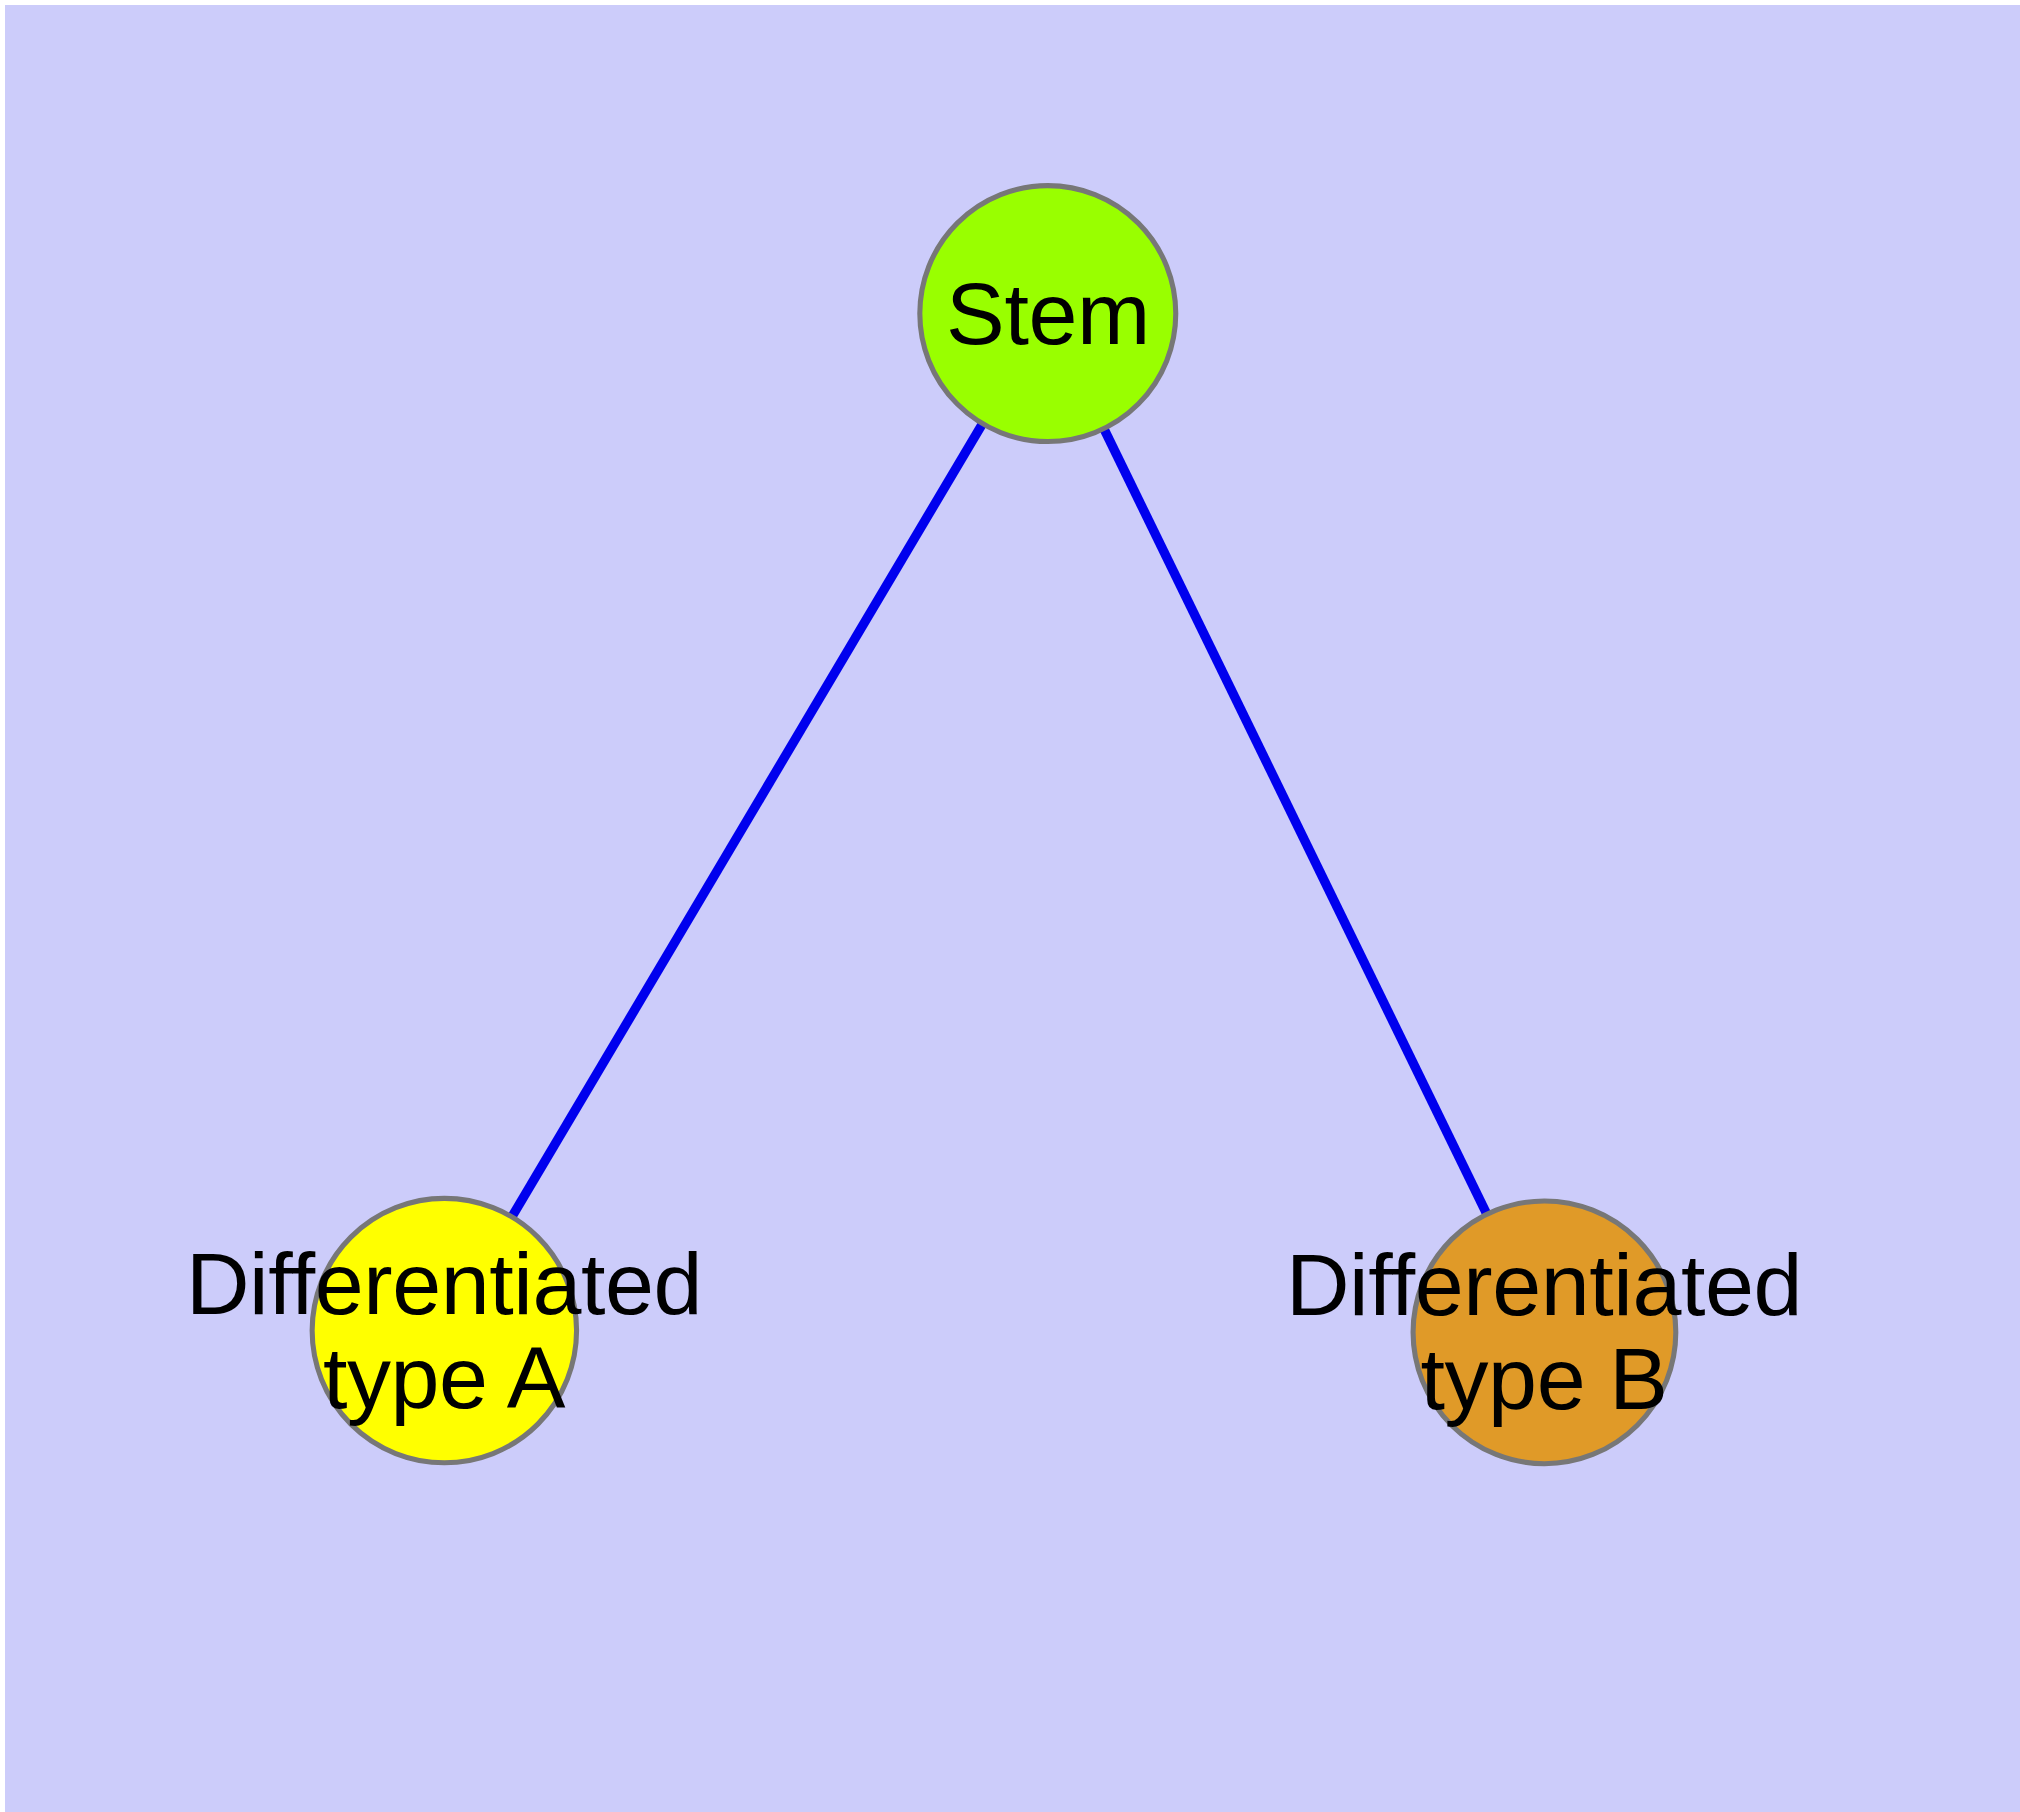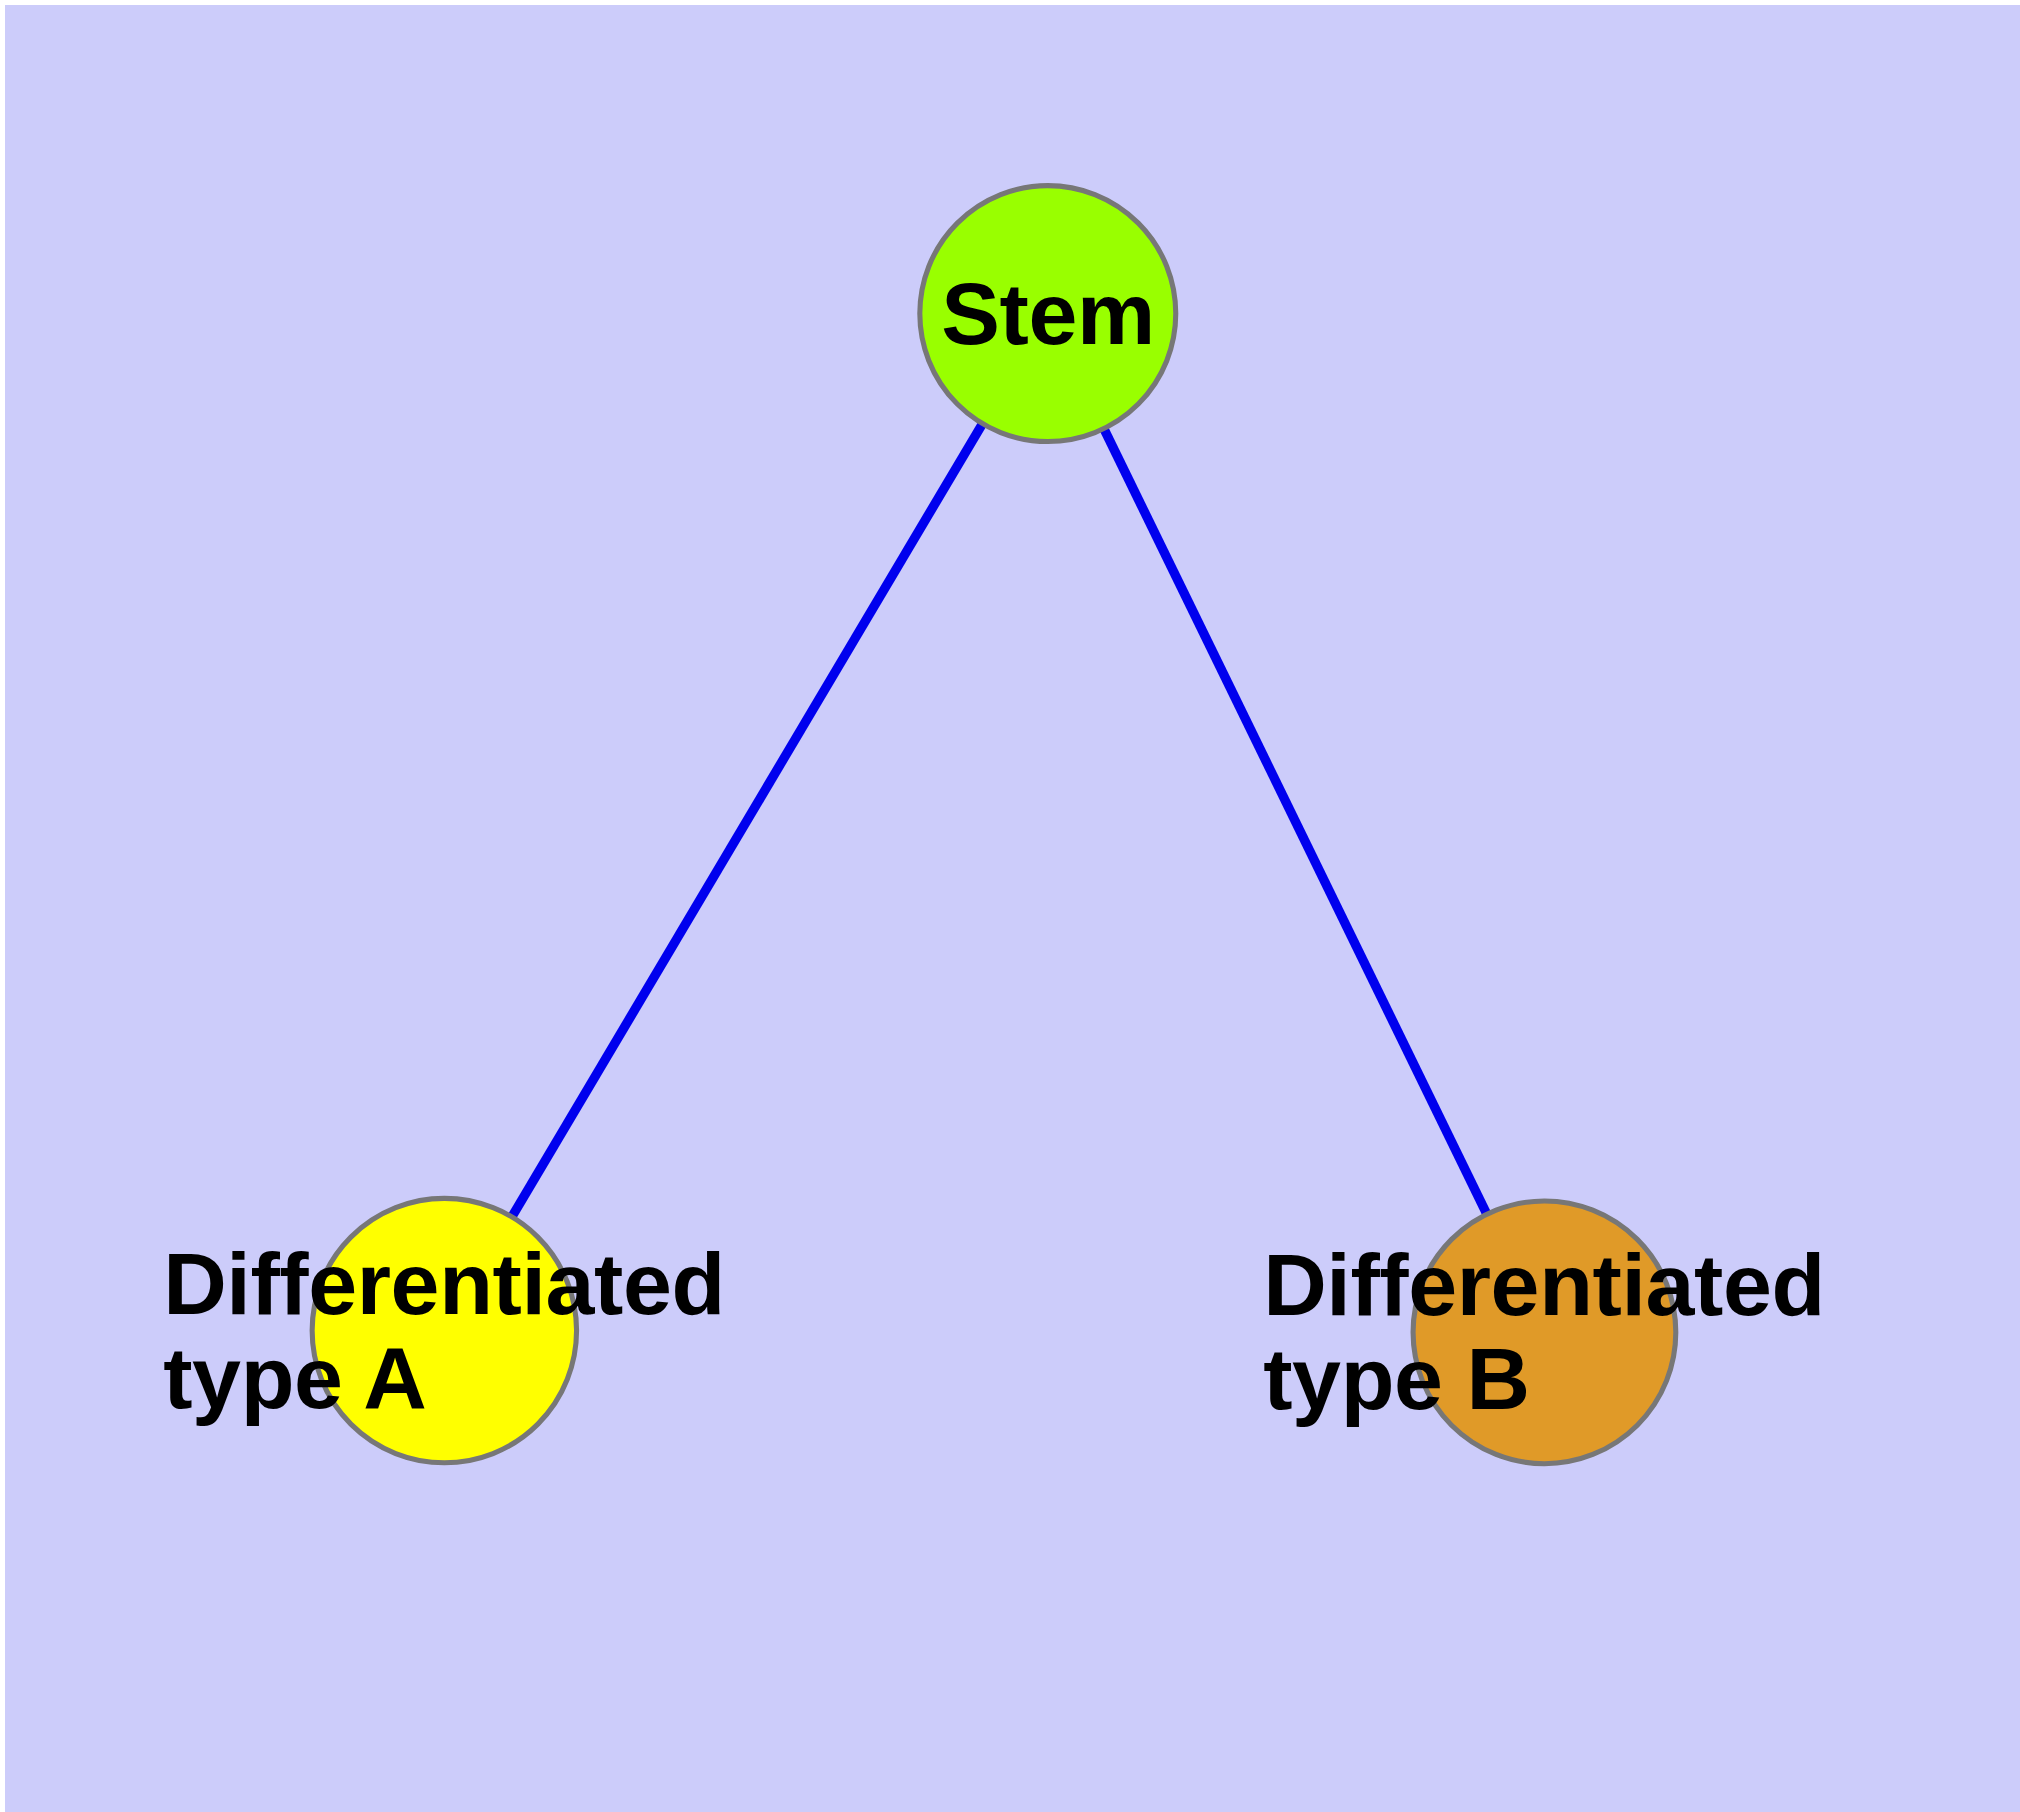--- a/index.html
+++ b/index.html
@@ -28,22 +28,22 @@
     position: absolute;
     left: 0;
     top: 0;
     width: 2021px;
     height: 1812px;
     overflow: visible;
   }
   .node-label {
     position: absolute;
     color: #000000;
-    font-weight: bold;
-    text-align: left;
+    font-weight: normal;
+    text-align: center;
     white-space: pre;
     line-height: 1.07;
     letter-spacing: -0.4px;
     pointer-events: none;
     transform: translate(-50%, -50%);
   }
   .label-stem   { font-size: 88px; }
   .label-childA { font-size: 88px; }
   .label-childB { font-size: 88px; }
 </style>

